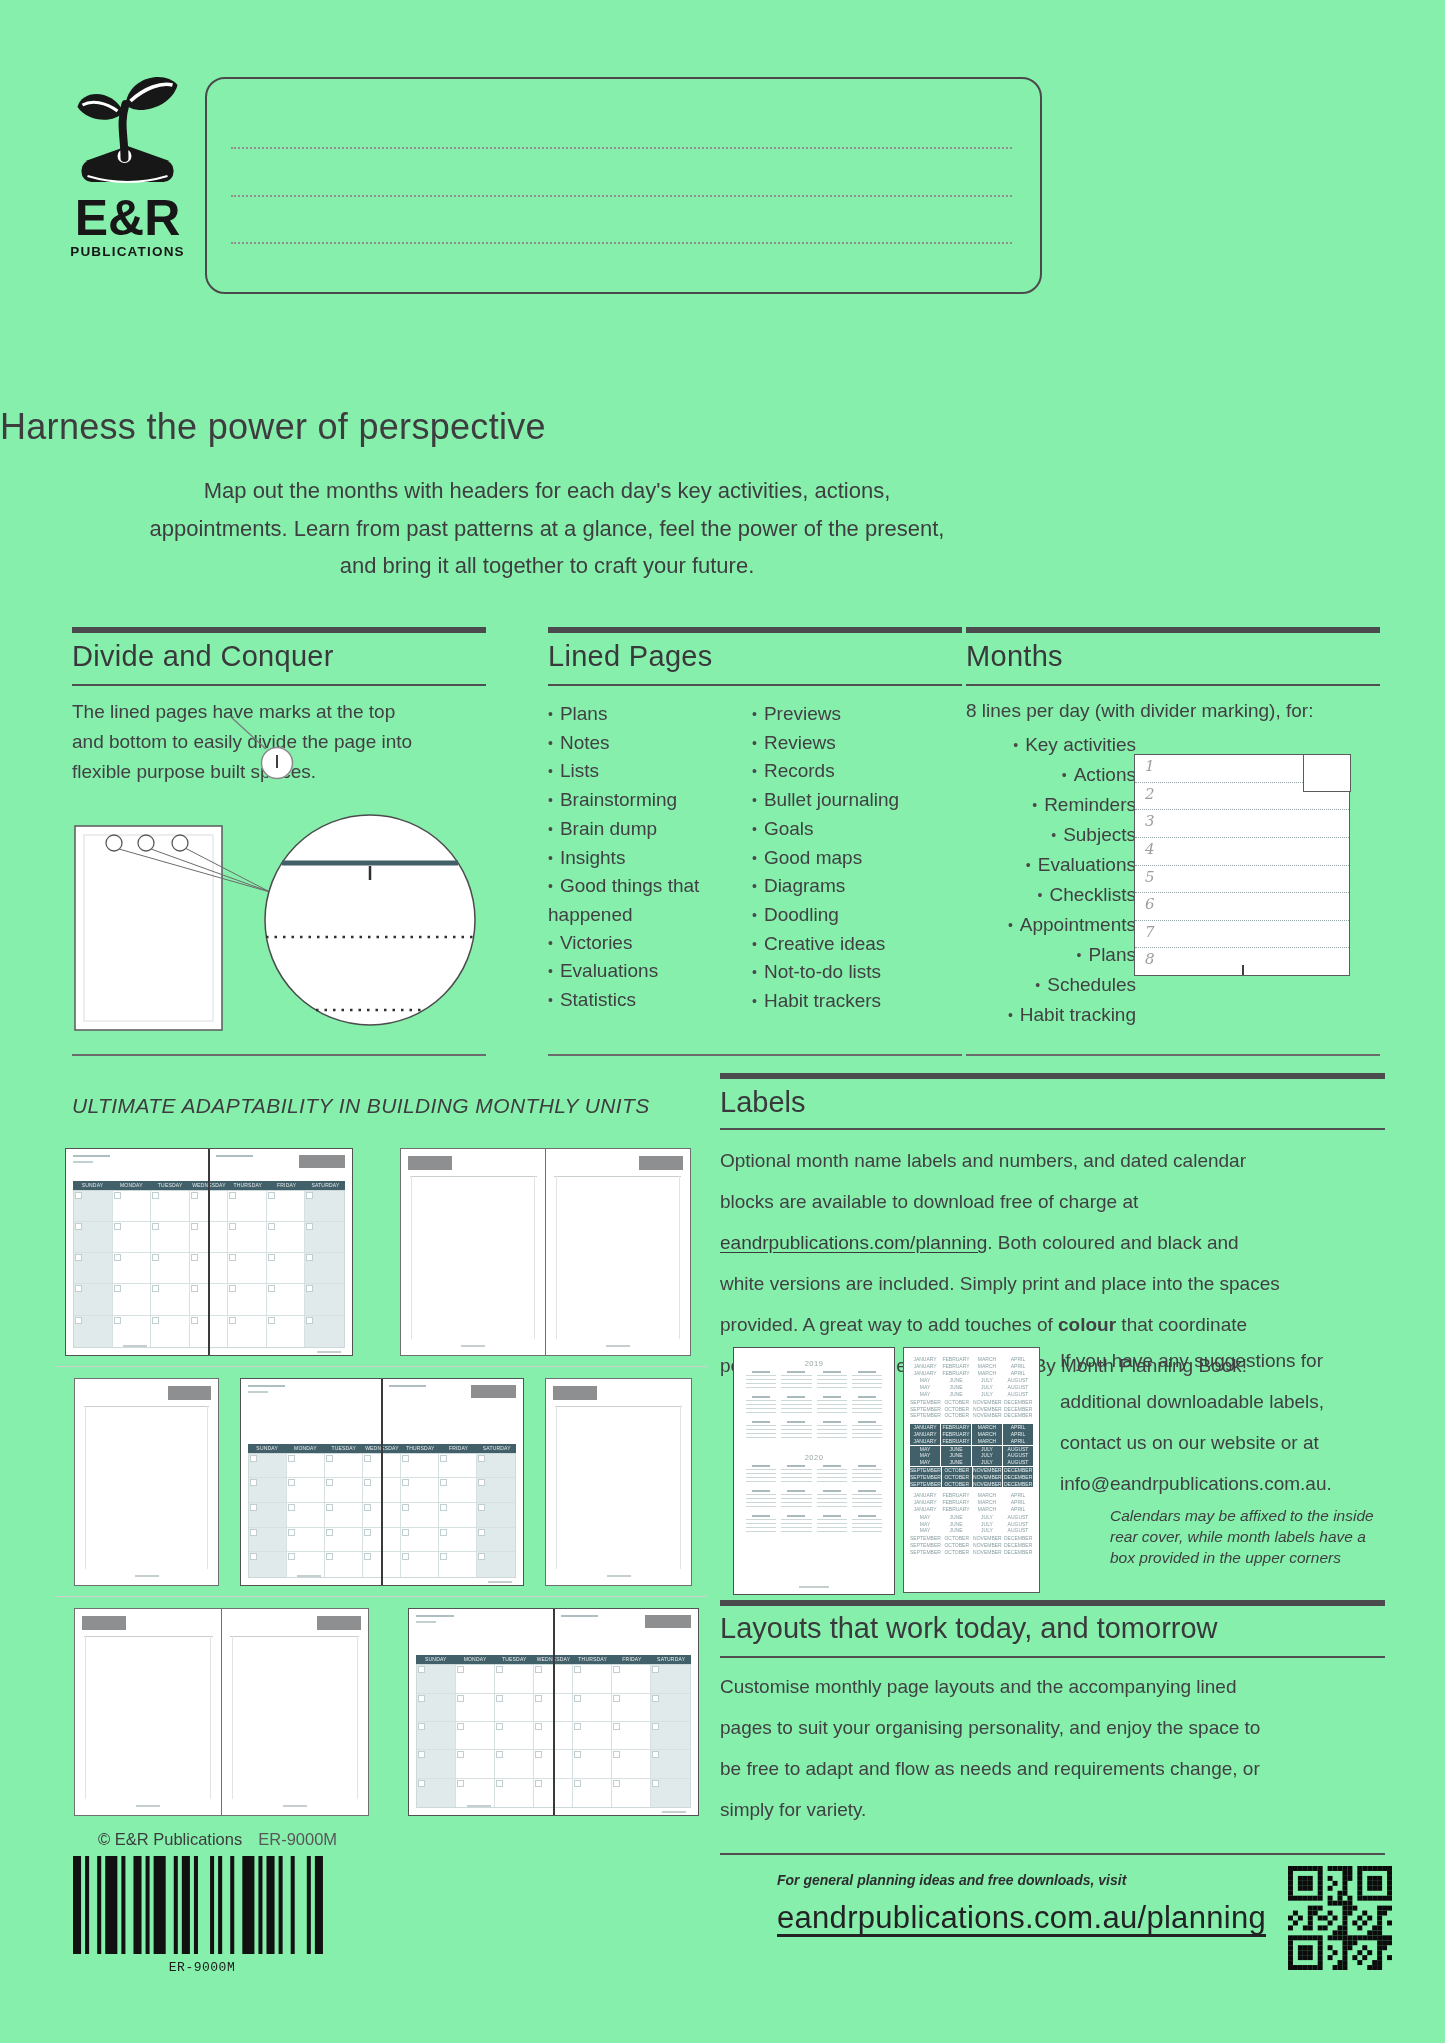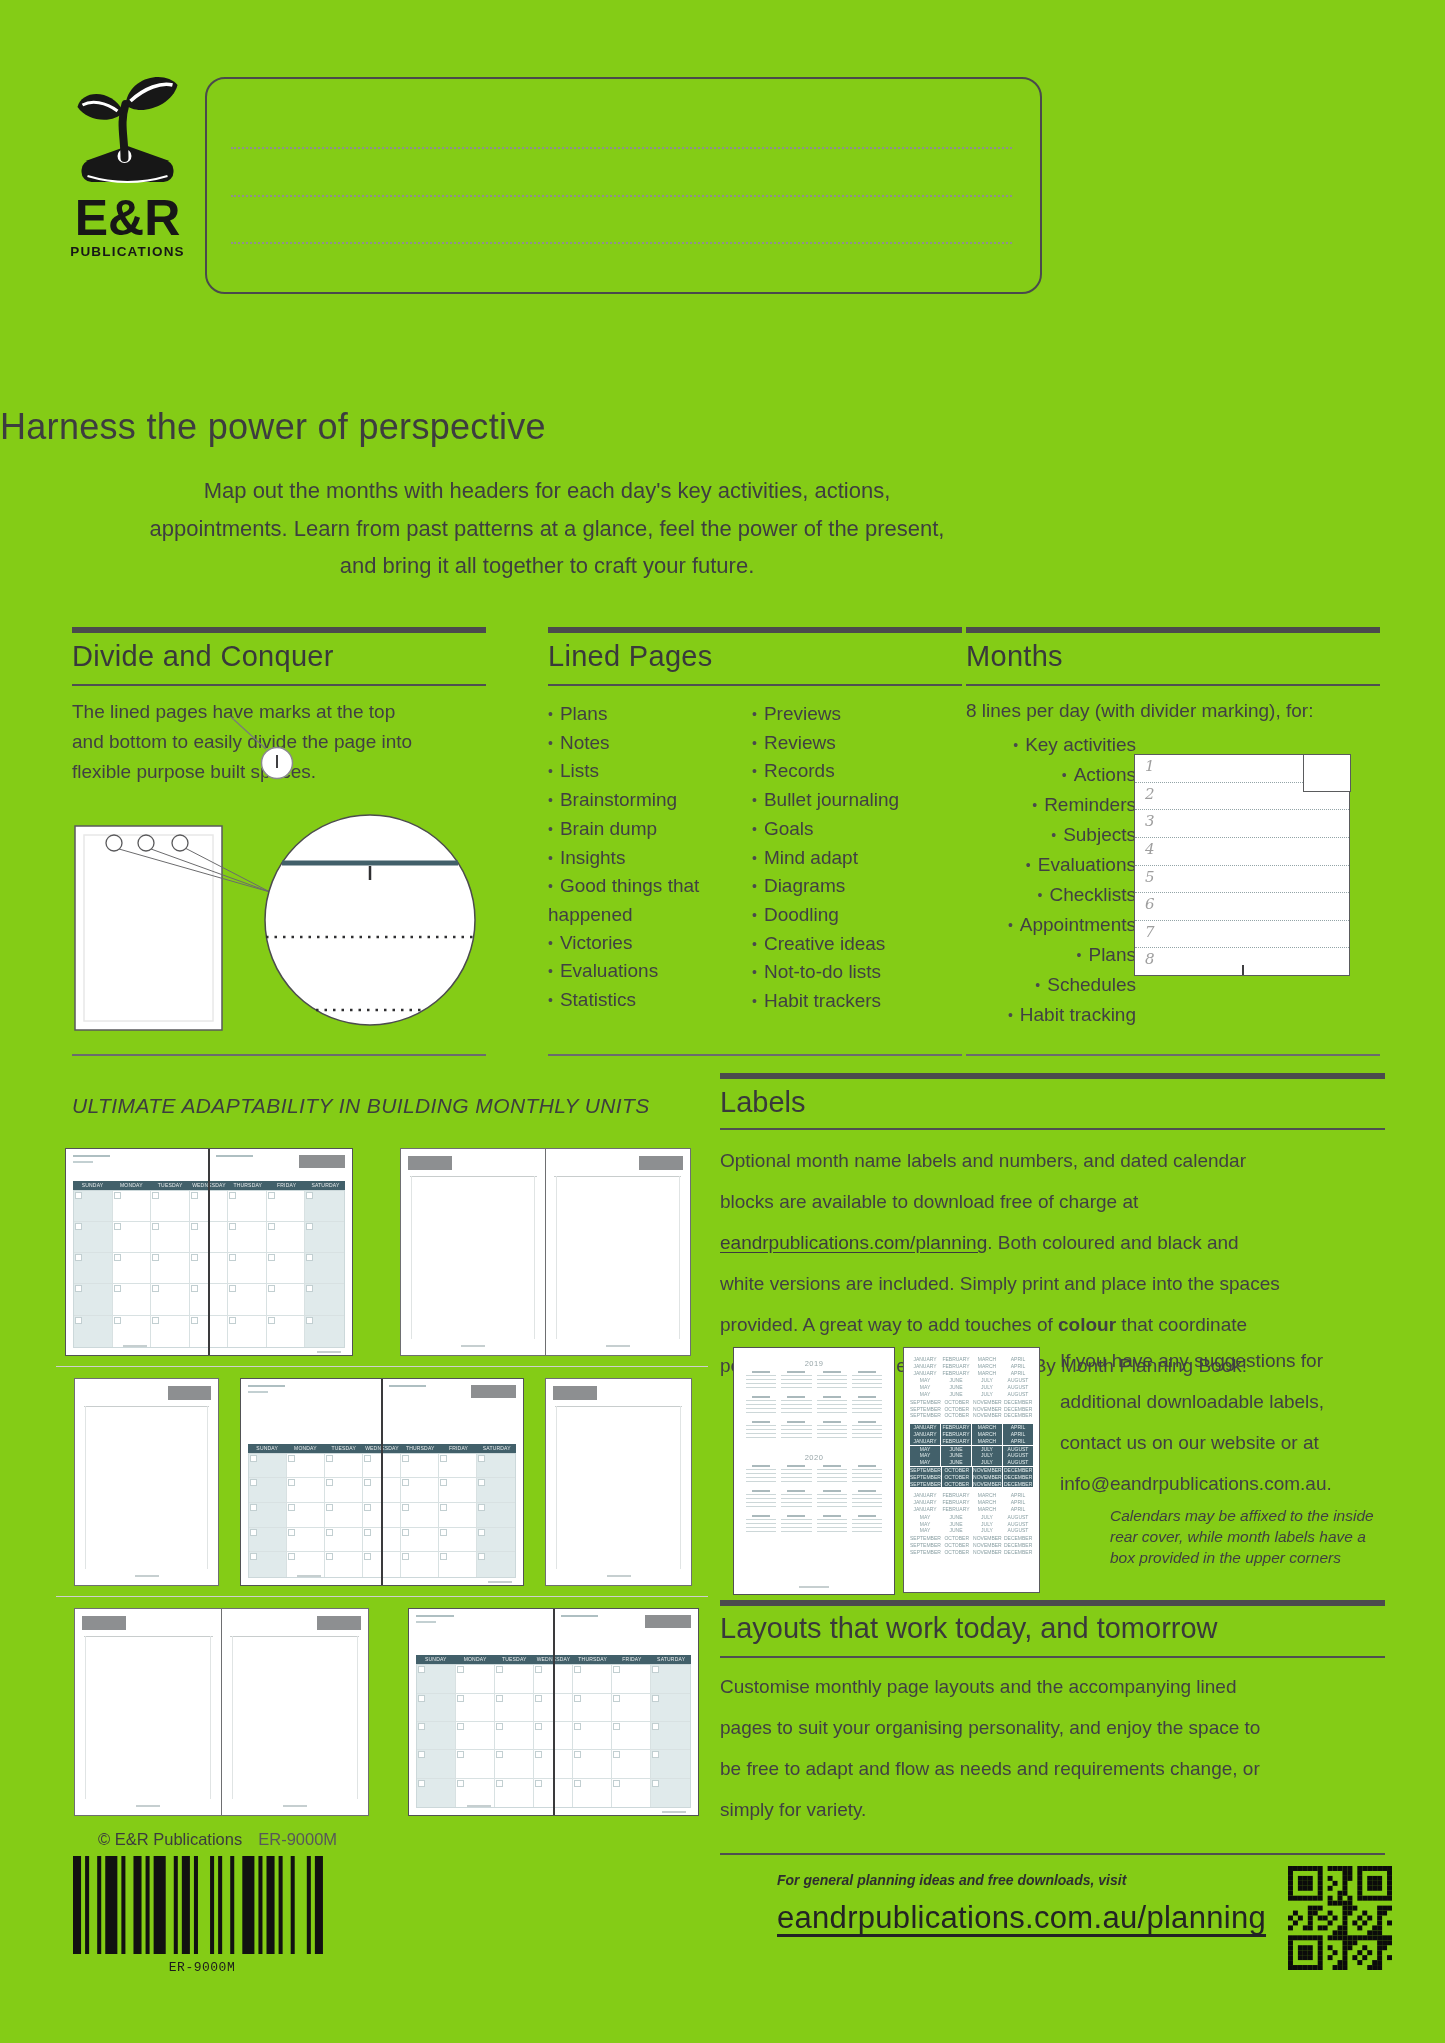--- a/index.html
+++ b/index.html
@@ -1,17 +1,17 @@
 <!DOCTYPE html>
 <html style="--td: #42606a; --tl: #e0eaeb; --lg: #8d8f91; --bar: #4b4b4d;"><head>
 <meta charset="utf-8">
 <style>
   html,body{margin:0;padding:0;background:#ffffff;}
   body{font-family:"Liberation Sans", sans-serif;color:#3e3e40;}
-  #canvas{position:relative;width:1445px;height:2043px;background:#84cc16;margin:0 auto;overflow:hidden;}
+  #canvas{position:relative;width:1445px;height:2043px;background:#86efac;margin:0 auto;overflow:hidden;}
   .abs{position:absolute;}
   .pre{white-space:pre-line;}
   :root{
     --td:#42606a; --tl:#e0eaeb; --lg:#8d8f91; --bar:#4b4b4d;
   }
   
   #logo{left:60px;top:70px;width:135px;text-align:center;}
   #brand-name{font-size:50px;font-weight:700;color:#171717;letter-spacing:0px;line-height:48px;margin-top:2px;}
   #brand-tagline{font-size:13.5px;font-weight:700;color:#171717;letter-spacing:1.2px;margin-top:2px;}
   #name-box{left:205px;top:77px;width:833px;height:213px;border:2px solid #4a4a4c;border-radius:20px;}
@@ -173,21 +173,21 @@
           <div class="bl-item"><span class="dot">•</span><span>Victories</span></div>
           <div class="bl-item"><span class="dot">•</span><span>Evaluations</span></div>
           <div class="bl-item"><span class="dot">•</span><span>Statistics</span></div>
         </div>
       <div id="lined-right">
           <div class="bl-item"><span class="dot">•</span><span>Previews</span></div>
           <div class="bl-item"><span class="dot">•</span><span>Reviews</span></div>
           <div class="bl-item"><span class="dot">•</span><span>Records</span></div>
           <div class="bl-item"><span class="dot">•</span><span>Bullet journaling</span></div>
           <div class="bl-item"><span class="dot">•</span><span>Goals</span></div>
-          <div class="bl-item"><span class="dot">•</span><span>Mind adapt</span></div>
+          <div class="bl-item"><span class="dot">•</span><span>Good maps</span></div>
           <div class="bl-item"><span class="dot">•</span><span>Diagrams</span></div>
           <div class="bl-item"><span class="dot">•</span><span>Doodling</span></div>
           <div class="bl-item"><span class="dot">•</span><span>Creative ideas</span></div>
           <div class="bl-item"><span class="dot">•</span><span>Not-to-do lists</span></div>
           <div class="bl-item"><span class="dot">•</span><span>Habit trackers</span></div>
         </div>
     </div>
   </div>
 
   <div class="abs col" id="col-months">

